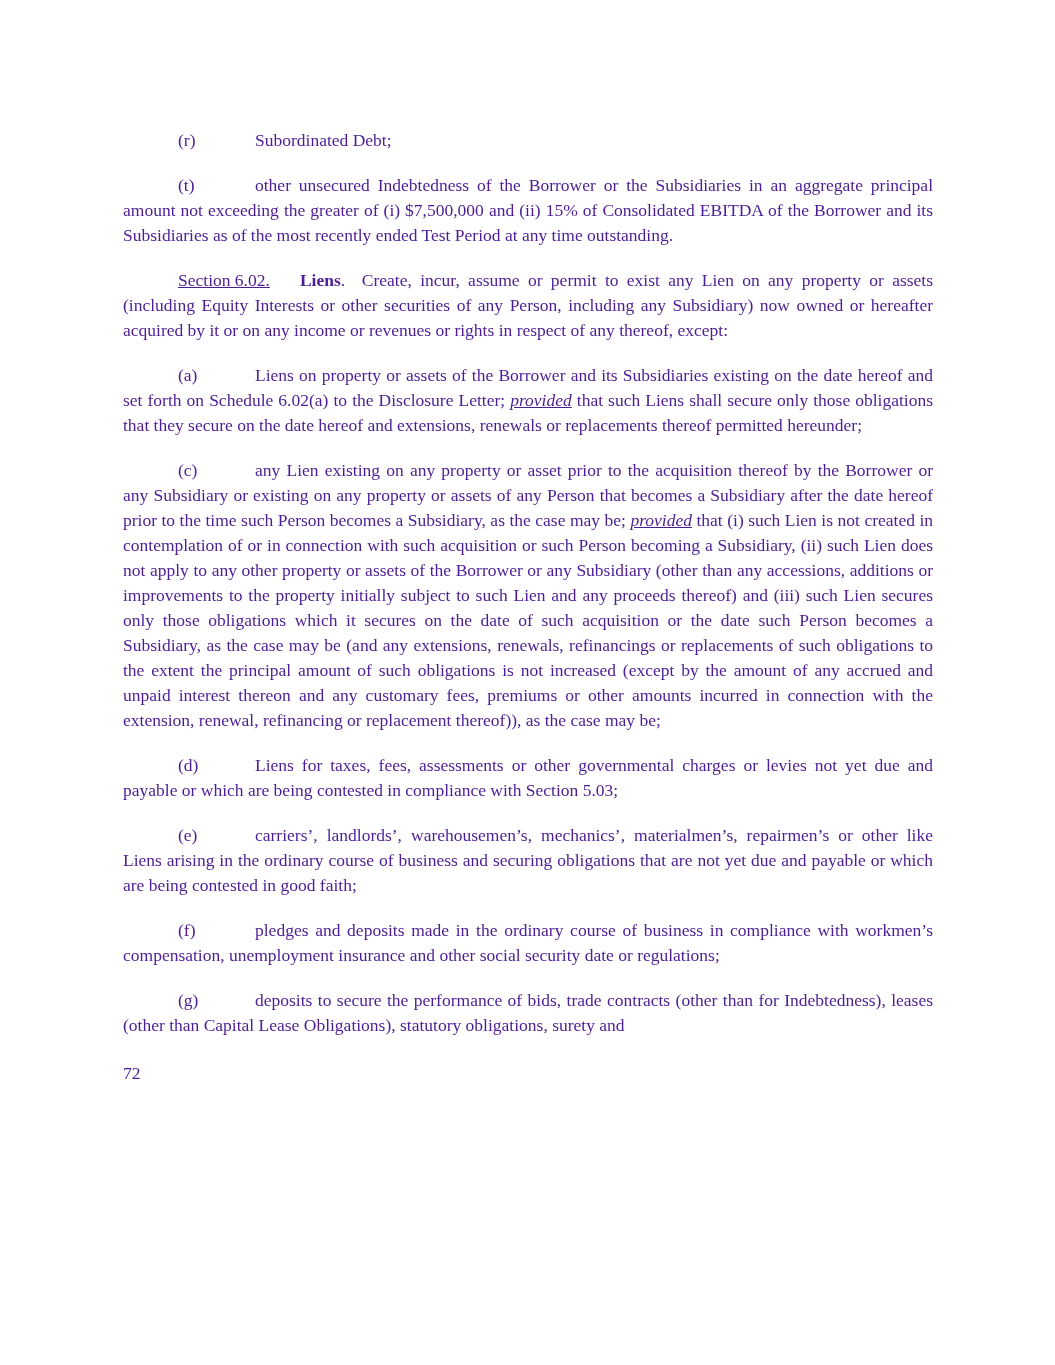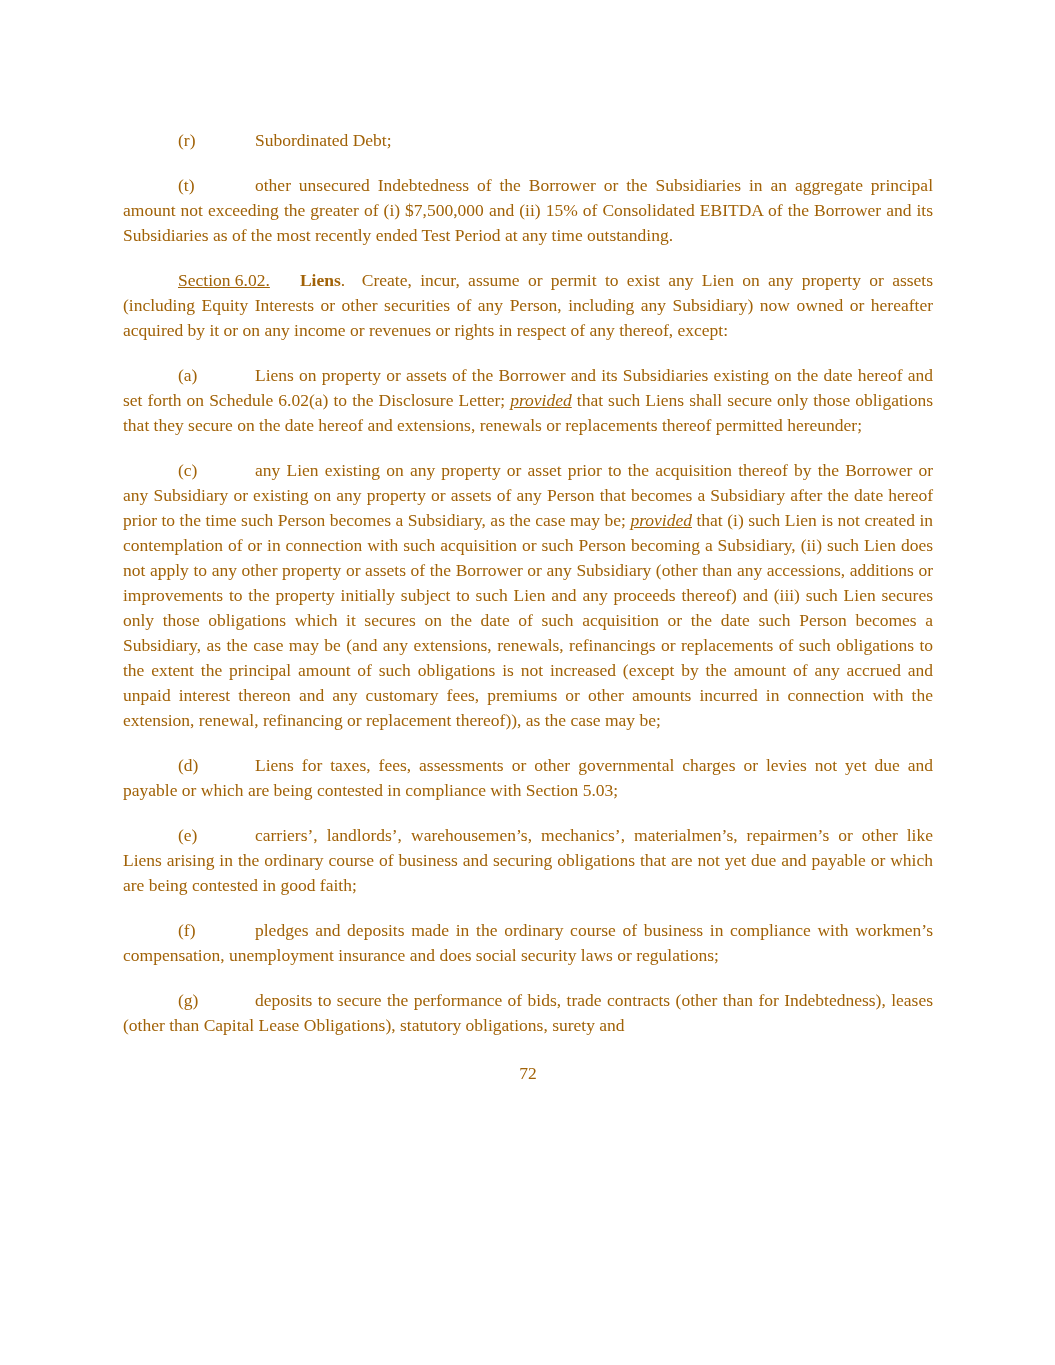--- a/index.html
+++ b/index.html
@@ -2,21 +2,21 @@
 <html><head>
 <meta charset="utf-8">
 <style>
   html, body { margin: 0; padding: 0; background: #ffffff; }
   .page {
     position: relative;
     width: 1055px;
     height: 1365px;
     background: #ffffff;
     font-family: "Liberation Serif", "DejaVu Serif", serif;
-    color: #a16207;
+    color: #4c1d95;
     overflow: hidden;
   }
   .content {
     position: absolute;
     left: 123px;
     top: 128px;
     width: 810px;
   }
   .para {
     font-size: 17.5px;
@@ -38,35 +38,35 @@
     margin-right: 30px;
     text-indent: 0;
     text-decoration: underline;
   }
   .run-bold { font-weight: bold; }
   .run-italic { font-style: italic; text-decoration: underline; }
   .run-underline { }
   .page-number {
     font-size: 17.5px;
     line-height: 25px;
-    text-align: center;
+    text-align: left;
     margin-top: 23px;
   }
 </style>
 </head>
 <body>
 
 <div class="page">
   <div class="content">
 
   <div class="para"><span class="plabel">(r)</span><span>Subordinated Debt;</span></div>
       <div class="para"><span class="plabel">(t)</span><span>other unsecured Indebtedness of the Borrower or the Subsidiaries in an aggregate principal amount not exceeding the greater of (i) $7,500,000 and (ii) 15% of Consolidated EBITDA of the Borrower and its Subsidiaries as of the most recently ended Test Period at any time outstanding.</span></div>
       <div class="para"><span class="plabel-wide">Section 6.02.</span><span class="run-bold">Liens</span><span>.&nbsp; Create, incur, assume or permit to exist any Lien on any property or assets (including Equity Interests or other securities of any Person, including any Subsidiary) now owned or hereafter acquired by it or on any income or revenues or rights in respect of any thereof, except:</span></div>
       <div class="para"><span class="plabel">(a)</span><span>Liens on property or assets of the Borrower and its Subsidiaries existing on the date hereof and set forth on </span><span class="run-underline">Schedule 6.02(a)</span><span> to the Disclosure Letter; </span><span class="run-italic">provided</span><span> that such Liens shall secure only those obligations that they secure on the date hereof and extensions, renewals or replacements thereof permitted hereunder;</span></div>
       <div class="para"><span class="plabel">(c)</span><span>any Lien existing on any property or asset prior to the acquisition thereof by the Borrower or any Subsidiary or existing on any property or assets of any Person that becomes a Subsidiary after the date hereof prior to the time such Person becomes a Subsidiary, as the case may be; </span><span class="run-italic">provided</span><span> that (i) such Lien is not created in contemplation of or in connection with such acquisition or such Person becoming a Subsidiary, (ii) such Lien does not apply to any other property or assets of the Borrower or any Subsidiary (other than any accessions, additions or improvements to the property initially subject to such Lien and any proceeds thereof) and (iii) such Lien secures only those obligations which it secures on the date of such acquisition or the date such Person becomes a Subsidiary, as the case may be (and any extensions, renewals, refinancings or replacements of such obligations to the extent the principal amount of such obligations is not increased (except by the amount of any accrued and unpaid interest thereon and any customary fees, premiums or other amounts incurred in connection with the extension, renewal, refinancing or replacement thereof)), as the case may be;</span></div>
       <div class="para"><span class="plabel">(d)</span><span>Liens for taxes, fees, assessments or other governmental charges or levies not yet due and payable or which are being contested in compliance with </span><span class="run-underline">Section 5.03</span><span>;</span></div>
       <div class="para"><span class="plabel">(e)</span><span>carriers’, landlords’, warehousemen’s, mechanics’, materialmen’s, repairmen’s or other like Liens arising in the ordinary course of business and securing obligations that are not yet due and payable or which are being contested in good faith;</span></div>
-      <div class="para"><span class="plabel">(f)</span><span>pledges and deposits made in the ordinary course of business in compliance with workmen’s compensation, unemployment insurance and does social security laws or regulations;</span></div>
+      <div class="para"><span class="plabel">(f)</span><span>pledges and deposits made in the ordinary course of business in compliance with workmen’s compensation, unemployment insurance and other social security date or regulations;</span></div>
       <div class="para"><span class="plabel">(g)</span><span>deposits to secure the performance of bids, trade contracts (other than for Indebtedness), leases (other than Capital Lease Obligations), statutory obligations, surety and</span></div>
       <div class="page-number">72</div>
     </div>
 
 </div>
 
 </body></html>

